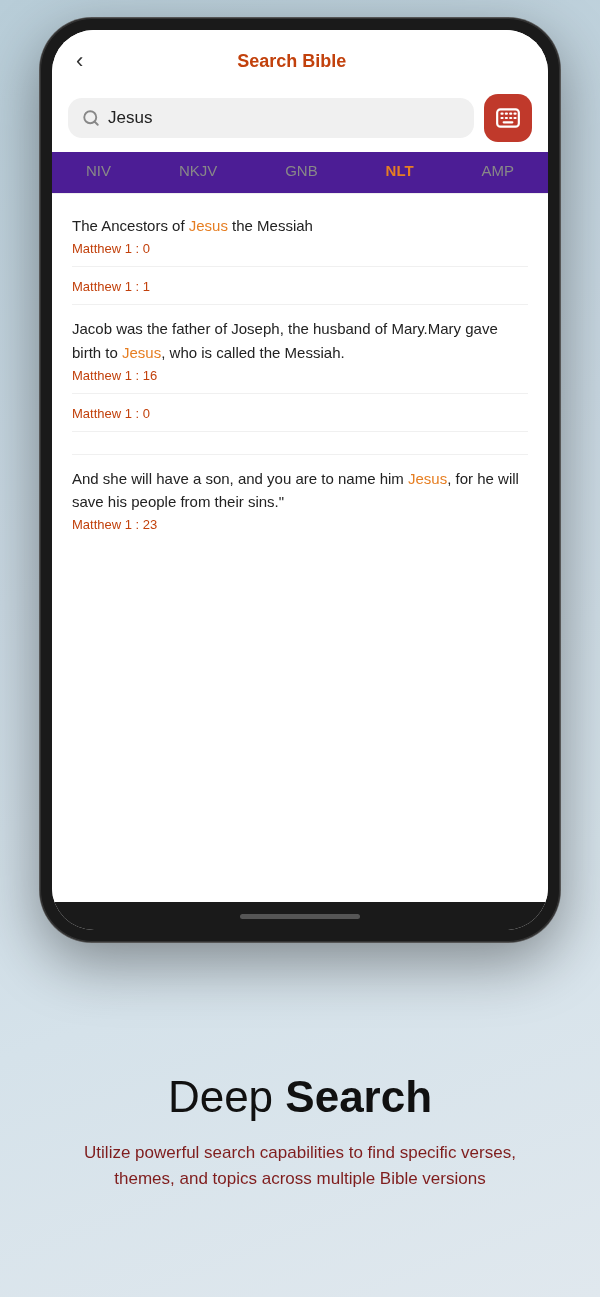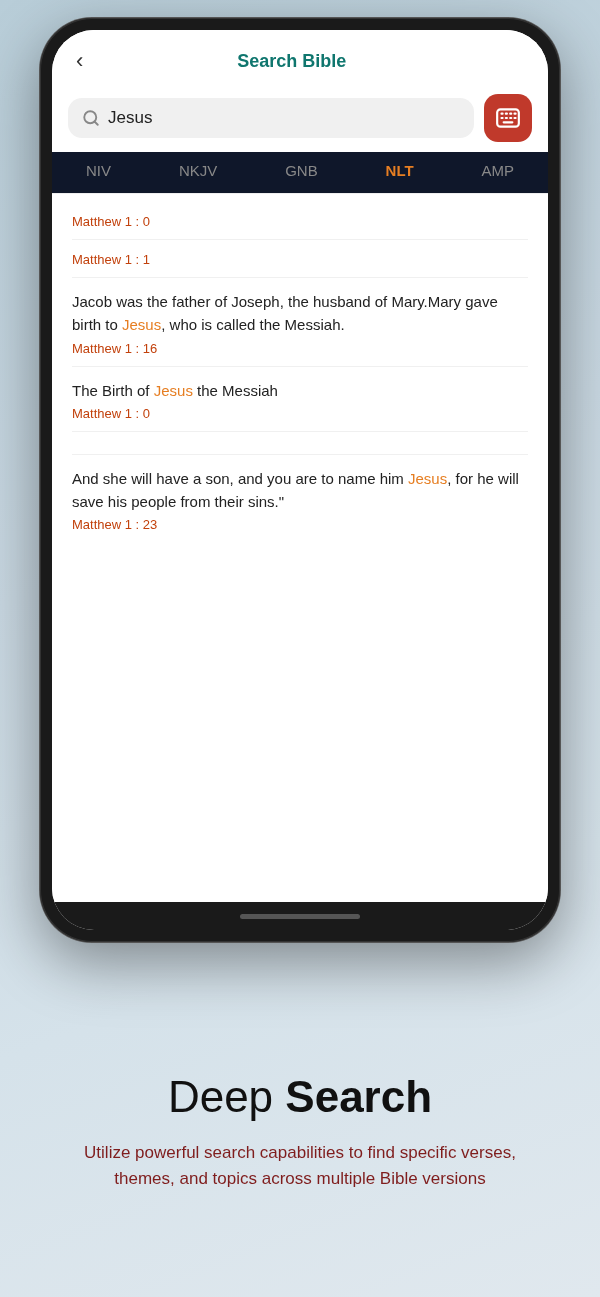--- a/index.html
+++ b/index.html
@@ -51,21 +51,21 @@
       color: #333;
       cursor: pointer;
       padding: 4px 8px 4px 0;
     }
 
     .screen-title {
       flex: 1;
       text-align: center;
       font-size: 18px;
       font-weight: 600;
-      color: #0f766e;
+      color: #c2410c;
       margin-right: 32px;
     }
 
     
     .search-bar-row {
       background: #fff;
       padding: 10px 16px 10px;
       display: flex;
       align-items: center;
       gap: 10px;
@@ -98,21 +98,21 @@
       border-radius: 14px;
       display: flex;
       align-items: center;
       justify-content: center;
       cursor: pointer;
       flex-shrink: 0;
     }
 
     
     .tabs-row {
-      background: #0f172a;
+      background: #4c1d95;
       display: flex;
       justify-content: space-around;
       padding: 6px 0 10px;
       border-bottom: 1px solid #eee;
     }
 
     .tab-item {
       font-size: 15px;
       font-weight: 500;
       color: #888;
@@ -239,31 +239,31 @@
     <div class="tabs-row">
     <div class="tab-item">NIV</div>
         <div class="tab-item">NKJV</div>
         <div class="tab-item">GNB</div>
         <div class="tab-item active">NLT</div>
         <div class="tab-item">AMP</div>
       </div>
 
     <div class="results-scroll">
     <div class="result-block">
+          <div class="result-text">The Ancestors of <span class="highlight">Jesus</span> the Messiah</div>
           <div class="result-ref">Matthew 1 : 0</div>
         </div>
         <div class="result-block">
           <div class="result-ref">Matthew 1 : 1</div>
         </div>
         <div class="result-block">
           <div class="result-text">Jacob was the father of Joseph, the husband of Mary.Mary gave birth to <span class="highlight">Jesus</span>, who is called the Messiah.</div>
           <div class="result-ref">Matthew 1 : 16</div>
         </div>
         <div class="result-block">
-          <div class="result-text">The Birth of <span class="highlight">Jesus</span> the Messiah</div>
           <div class="result-ref">Matthew 1 : 0</div>
         </div>
         <div class="result-block">
         </div>
         <div class="result-block">
           <div class="result-text">And she will have a son, and you are to name him <span class="highlight">Jesus</span>, for he will save his people from their sins."</div>
           <div class="result-ref">Matthew 1 : 23</div>
         </div>
       </div>
 

